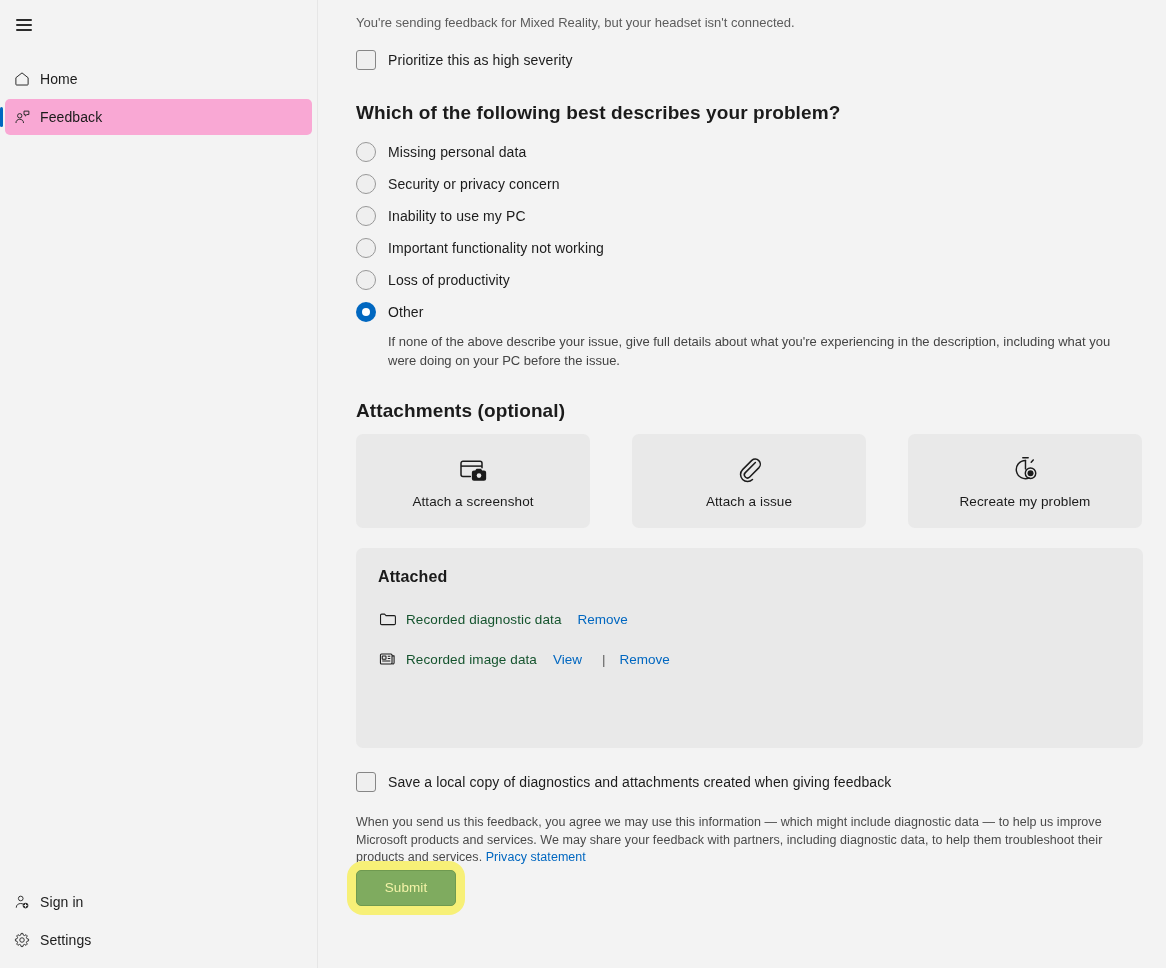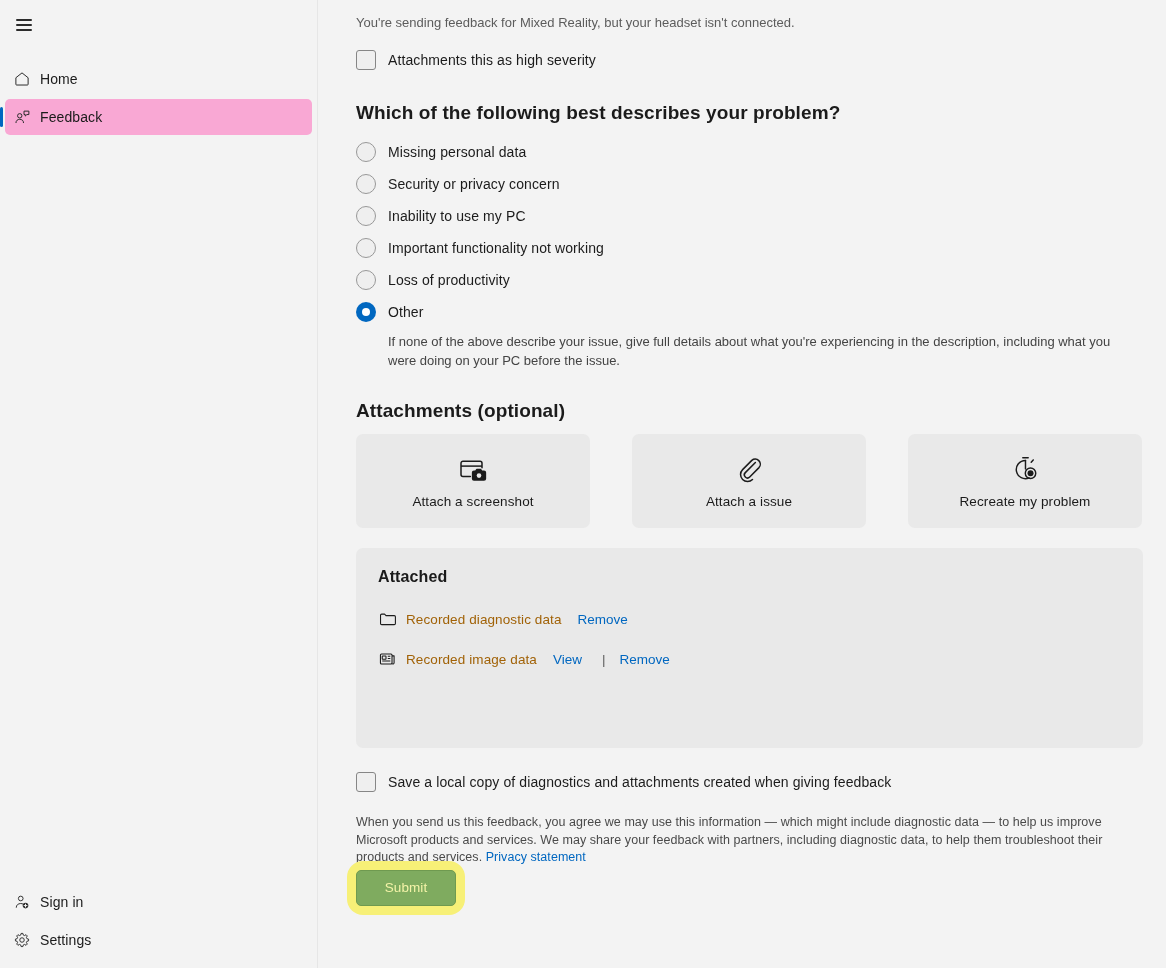--- a/index.html
+++ b/index.html
@@ -246,21 +246,21 @@
   }
   .att-icon {
     width: 18px;
     height: 18px;
     display: flex;
     align-items: center;
     justify-content: center;
   }
   .att-name {
     font-size: 13.5px;
-    color: #a16207;
+    color: #14532d;
     letter-spacing: 0.1px;
   }
   .link {
     font-size: 13.5px;
     color: #0067c0;
     text-decoration: none;
     cursor: pointer;
     margin-left: 6px;
   }
   .sep {
@@ -385,21 +385,21 @@
     </div>
   </div>
 
   <div class="main">
     <div class="main-inner">
 
       <div class="notice">You're sending feedback for Mixed Reality, but your headset isn't connected.</div>
 
       <div class="cb-row">
         <span class="cbox"></span>
-        <span class="cb-label">Attachments this as high severity</span>
+        <span class="cb-label">Prioritize this as high severity</span>
       </div>
 
       <h2 class="section-title">Which of the following best describes your problem?</h2>
 
       <div>
         <div class="radio-row">
           <span class="radio"></span>
           <span class="radio-label">Missing personal data</span>
         </div>
         <div class="radio-row">

